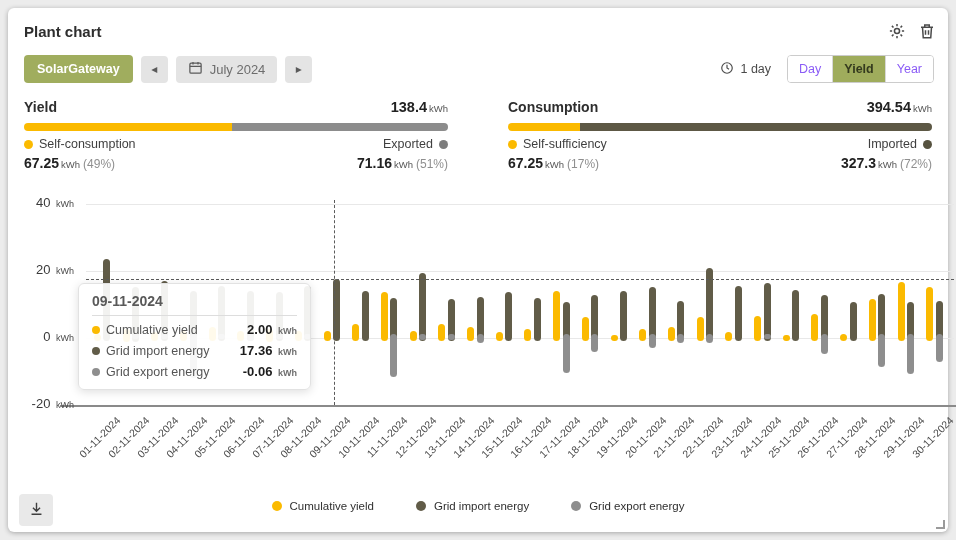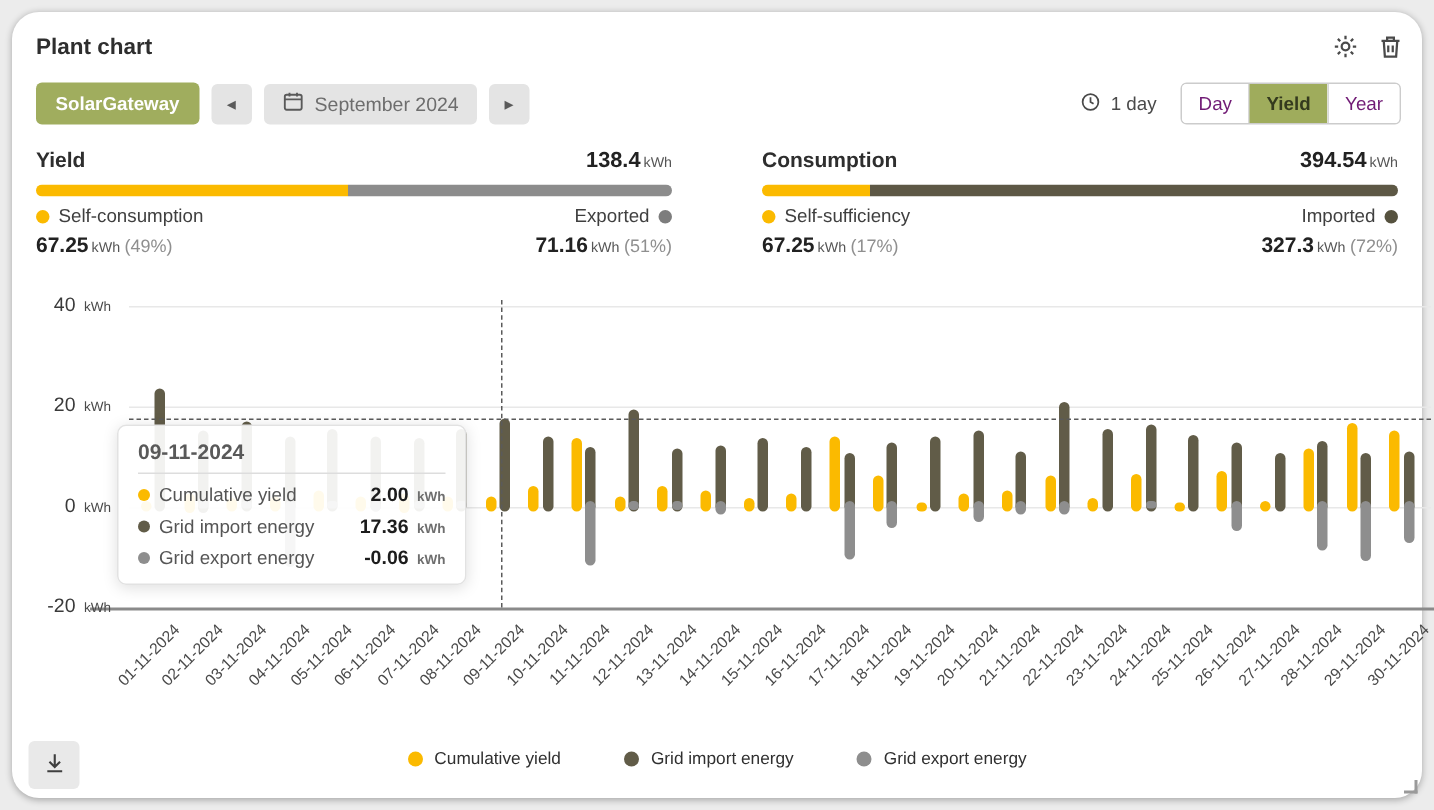--- a/index.html
+++ b/index.html
@@ -1,38 +1,38 @@
 <!DOCTYPE html>
 <html><head>
 <meta charset="utf-8">
 <style>
   * { box-sizing: border-box; margin: 0; padding: 0; }
   html,body { width: 956px; height: 540px; background: #ececec; overflow: hidden;
     font-family: "Liberation Sans", sans-serif; }
   .card { position: absolute; left: 8px; top: 8px; width: 940px; height: 524px;
-    background: #ffffff; border-radius: 18px; box-shadow: 0 1px 5px rgba(0,0,0,0.3); }
+    background: #ffffff; border-radius: 6px; box-shadow: 0 1px 5px rgba(0,0,0,0.3); }
 
   
   .hdr-title { position: absolute; left: 16px; top: 15px; font-size: 15px; font-weight: bold; color: #2e2e2e; }
   .hdr-icons { position: absolute; right: 12px; top: 14px; display: flex; gap: 12px; align-items: center; }
   .icon-btn { width: 18px; height: 18px; color: #4a4a4a; cursor: pointer; background: none; border: none; }
 
   
   .controls { position: absolute; left: 16px; right: 14px; top: 47px; display: flex; justify-content: space-between; align-items: flex-start; }
   .ctrl-left { display: flex; gap: 8px; align-items: center; }
   .gateway-btn { background: #a0ad5e; color: #ffffff; font-weight: bold; font-size: 12.5px;
     padding: 7px 13px; border-radius: 4px; border: none; }
   .nav-btn { background: #e4e4e4; border: none; border-radius: 4px; width: 27px; height: 27px;
     color: #5a5a5a; font-size: 12px; line-height: 27px; text-align: center; }
   .date-btn { background: #e4e4e4; border: none; border-radius: 4px; height: 27px; padding: 0 12px;
     color: #6d6d6d; font-size: 13px; display: flex; align-items: center; gap: 7px; }
   .ctrl-right { display: flex; gap: 16px; align-items: center; }
   .interval { display: flex; gap: 6px; align-items: center; color: #4a4a4a; font-size: 12.5px; }
   .seg { display: flex; border: 1px solid #cccccc; border-radius: 4px; overflow: hidden; background: #ffffff; }
-  .seg button { border: none; background: #ffffff; font-size: 12.5px; color: #701a75; padding: 6px 11px; border-left: 1px solid #d8d8d8; }
+  .seg button { border: none; background: #ffffff; font-size: 12.5px; color: #8b5cf6; padding: 6px 11px; border-left: 1px solid #d8d8d8; }
   .seg button:first-child { border-left: none; }
   .seg button.active { background: #9fac5c; font-weight: bold; color: #343a1e; }
 
   
   .summaries { position: absolute; left: 16px; right: 16px; top: 90px; display: flex; gap: 60px; }
   .sumcol { flex: 1; }
   .sum-head { display: flex; justify-content: space-between; align-items: baseline; }
   .sum-title { font-size: 14px; font-weight: bold; color: #2e2e2e; }
   .sum-total b { font-size: 14.5px; color: #222222; }
   .unit { font-size: 9.5px; color: #555555; margin-left: 2px; }
@@ -101,21 +101,21 @@
     <div class="ctrl-left">
       <button class="gateway-btn">SolarGateway</button>
       <button class="nav-btn"><span>◂</span></button>
       <button class="date-btn">
         <span>
           <svg viewBox="0 0 24 24" width="15" height="15" fill="none" stroke="#5a5a5a" stroke-width="2">
             <rect x="3" y="5" width="18" height="16" rx="2"></rect>
               <path d="M3 10h18 M8 3v4 M16 3v4"></path>
           </svg>
         </span>
-        <span>September 2024</span>
+        <span>July 2024</span>
       </button>
       <button class="nav-btn"><span>▸</span></button>
     </div>
     <div class="ctrl-right">
       <div class="interval">
         <span>
           <svg viewBox="0 0 24 24" width="14" height="14" fill="none" stroke="#4a4a4a" stroke-width="2">
             <circle cx="12" cy="12" r="9"></circle>
               <path d="M12 6.5V12l3.5 2"></path>
           </svg>

